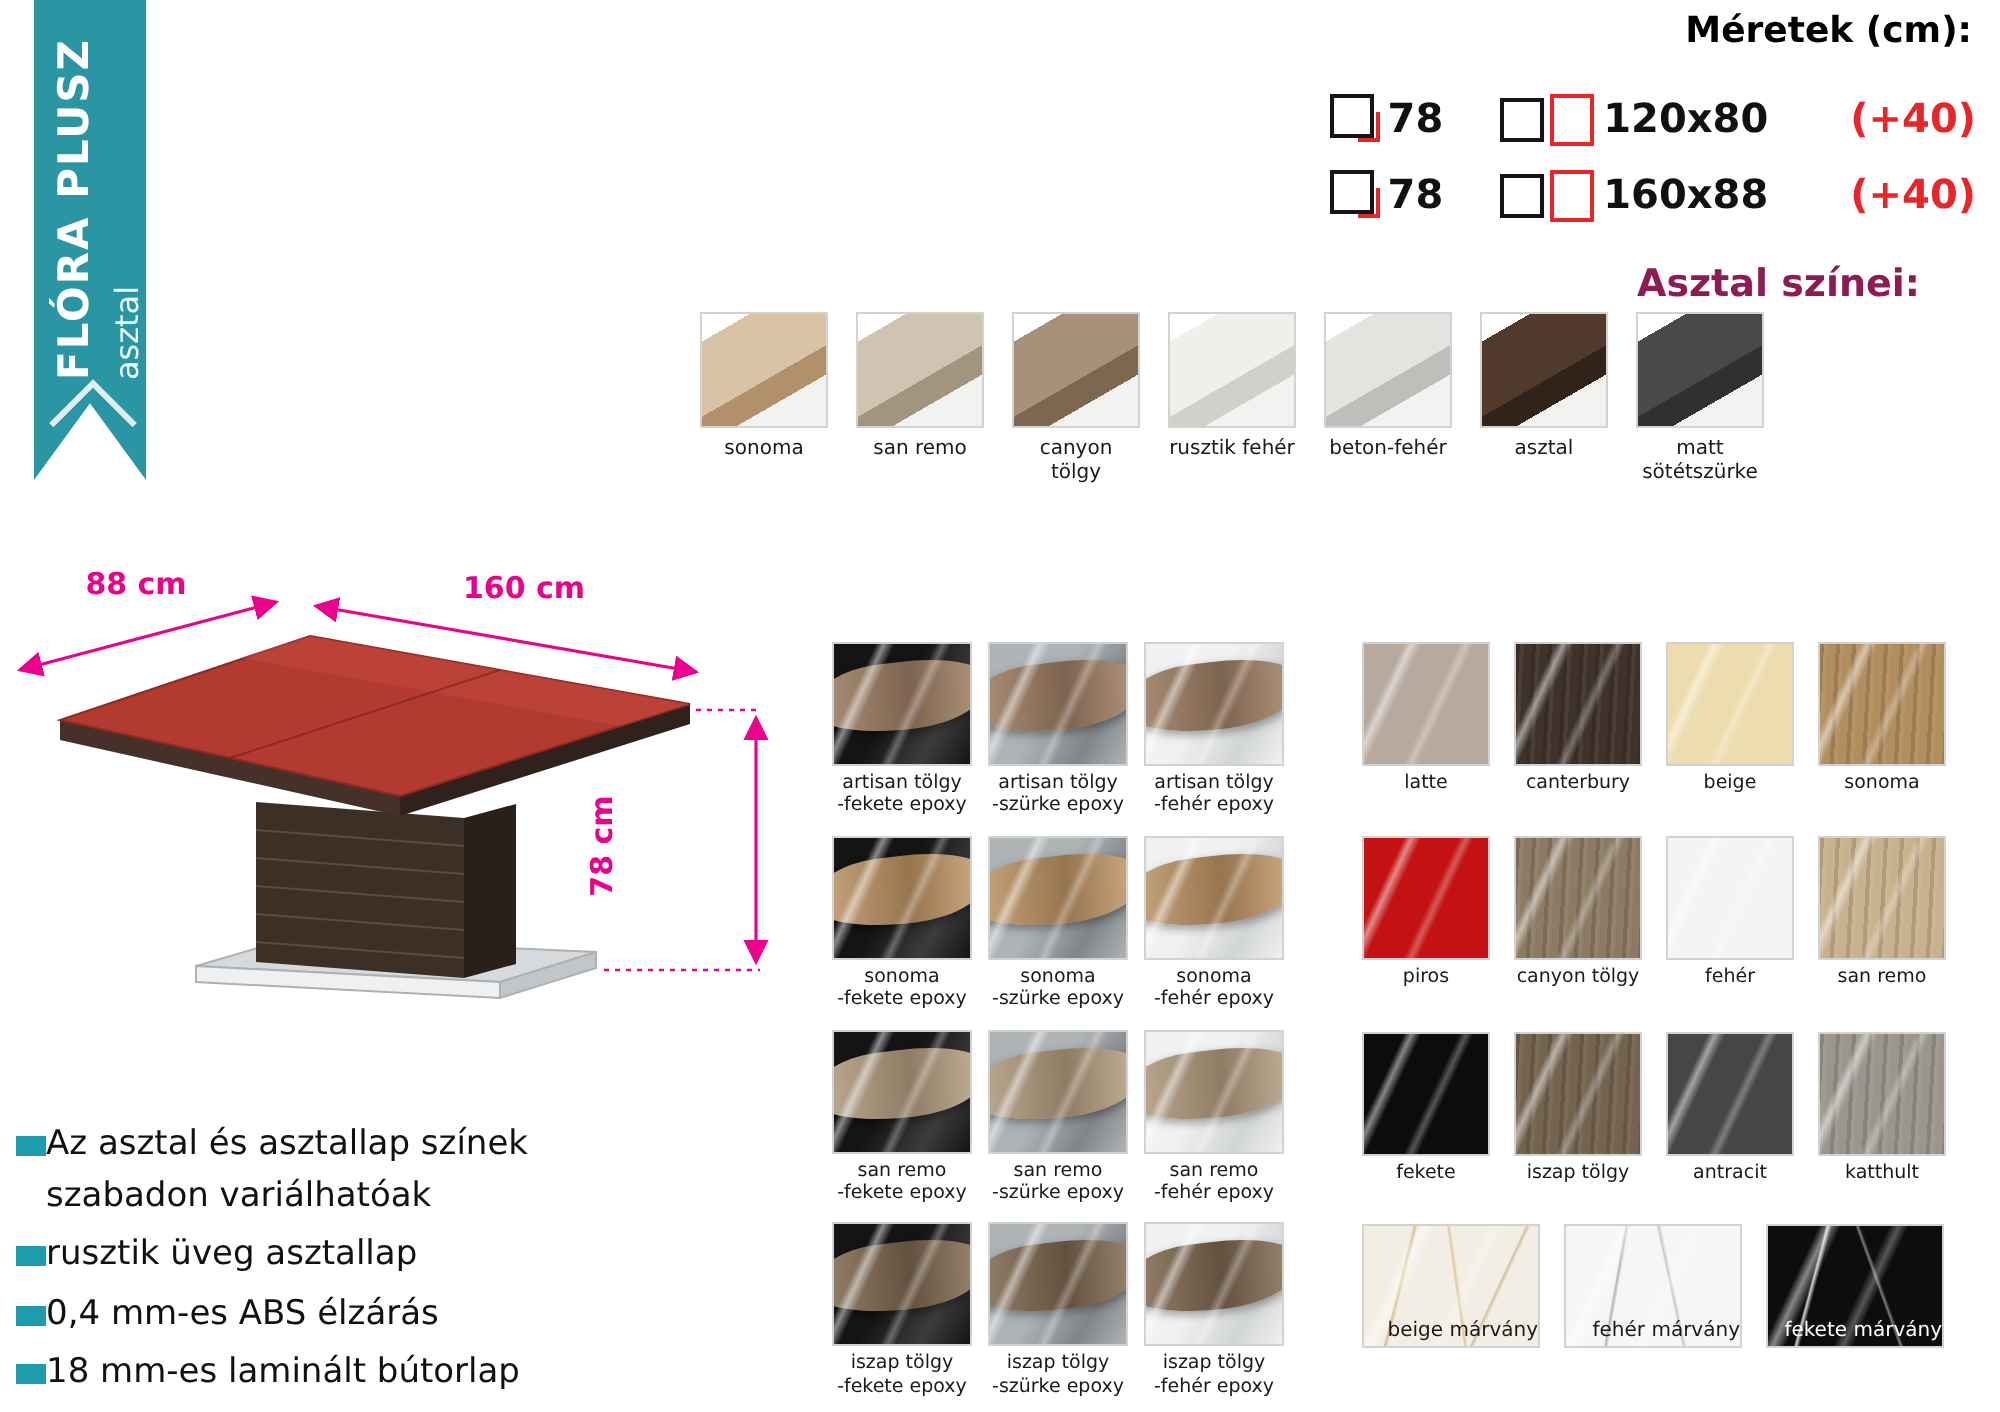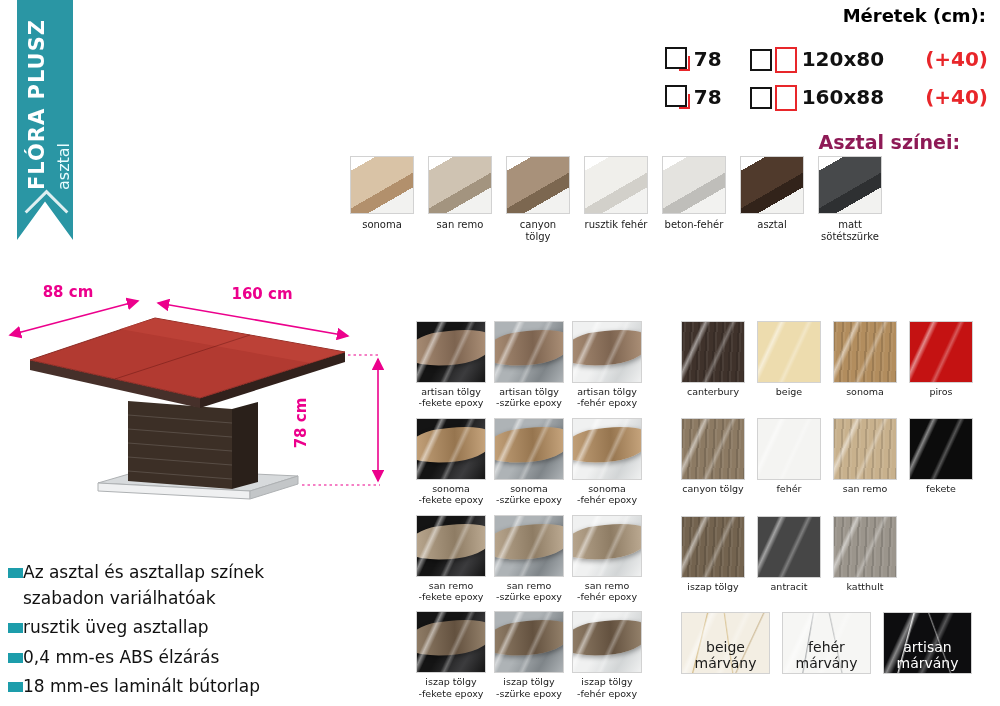--- a/index.html
+++ b/index.html
@@ -86,21 +86,21 @@
   
   .marble-row{position:absolute;left:681px;top:612px;display:flex;gap:12px;}
   .marble-row .swatch{width:89px;height:62px;}
   .m-beige{background:linear-gradient(104deg,transparent 24%,rgba(189,148,60,.55) 25%,transparent 26.5%),
            linear-gradient(82deg,transparent 52%,rgba(189,148,60,.4) 53%,transparent 54.5%),
            linear-gradient(115deg,transparent 70%,rgba(150,110,40,.35) 71%,transparent 72.5%),#f3eee3;}
   .m-feher{background:linear-gradient(100deg,transparent 30%,rgba(110,115,120,.5) 31%,transparent 32.5%),
            linear-gradient(78deg,transparent 58%,rgba(110,115,120,.35) 59%,transparent 60.5%),#f6f6f4;}
   .m-fekete{background:linear-gradient(105deg,transparent 28%,rgba(255,255,255,.8) 29%,transparent 31%),
             linear-gradient(70deg,transparent 60%,rgba(255,255,255,.45) 61%,transparent 62.5%),#0d0d0f;}
-  .m-label{position:absolute;left:0;right:0;bottom:2px;text-align:center;font-size:14px;z-index:3;}
+  .m-label{position:absolute;left:0;right:0;bottom:2px;text-align:right;font-size:10px;z-index:3;}
   .lab-dark{color:#1a1a1a;} .lab-light{color:#fff;}
 
   
   .diagram{position:absolute;left:0px;top:283px;width:400px;height:240px;}
   .dim-text{font-size:15px;font-weight:bold;fill:#ec008c;}
 
   
   .features{position:absolute;left:8px;top:560px;width:308px;}
   .feature-row{display:flex;margin-bottom:4px;font-size:17px;line-height:1.5;color:#111;}
   .bullet{flex:0 0 15px;width:15px;height:10px;margin-top:8px;background:#1d9dab;}
@@ -328,20 +328,24 @@
         <div class="swatch epoxy glossy wood-iszap epoxy-feher"></div>
         <div class="sw-label">
           <div>iszap tölgy</div>
           <div>-fehér epoxy</div>
         </div>
       </div>
     </div>
 
   <div class="solid-grid">
 
+      <div class="sw-item">
+        <div class="swatch solid glossy s-latte"></div>
+        <div class="sw-label">latte</div>
+      </div>
 
       <div class="sw-item">
         <div class="swatch solid glossy s-canterbury grain"></div>
         <div class="sw-label">canterbury</div>
       </div>
 
       <div class="sw-item">
         <div class="swatch solid glossy s-beige"></div>
         <div class="sw-label">beige</div>
       </div>
@@ -396,21 +400,21 @@
 
       <div class="swatch marble glossy m-beige">
         <span class="m-label lab-dark">beige márvány</span>
       </div>
 
       <div class="swatch marble glossy m-feher">
         <span class="m-label lab-dark">fehér márvány</span>
       </div>
 
       <div class="swatch marble glossy m-fekete">
-        <span class="m-label lab-light">artisan márvány</span>
+        <span class="m-label lab-light">fekete márvány</span>
       </div>
     </div>
 
   <div class="features">
 
       <div class="feature-row">
         <span class="bullet"></span>
         <span>Az asztal és asztallap színek szabadon variálhatóak</span>
       </div>
 

